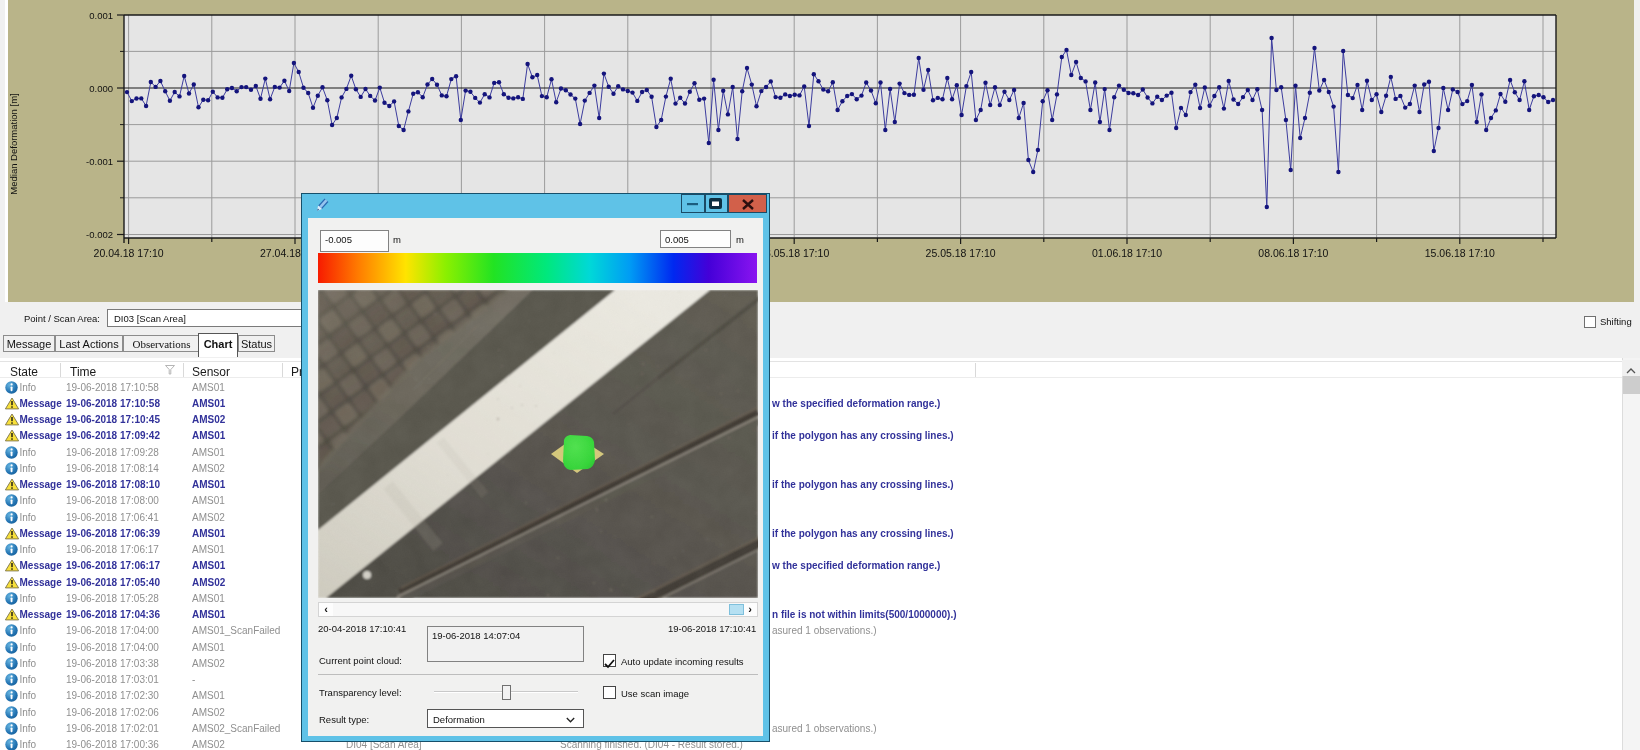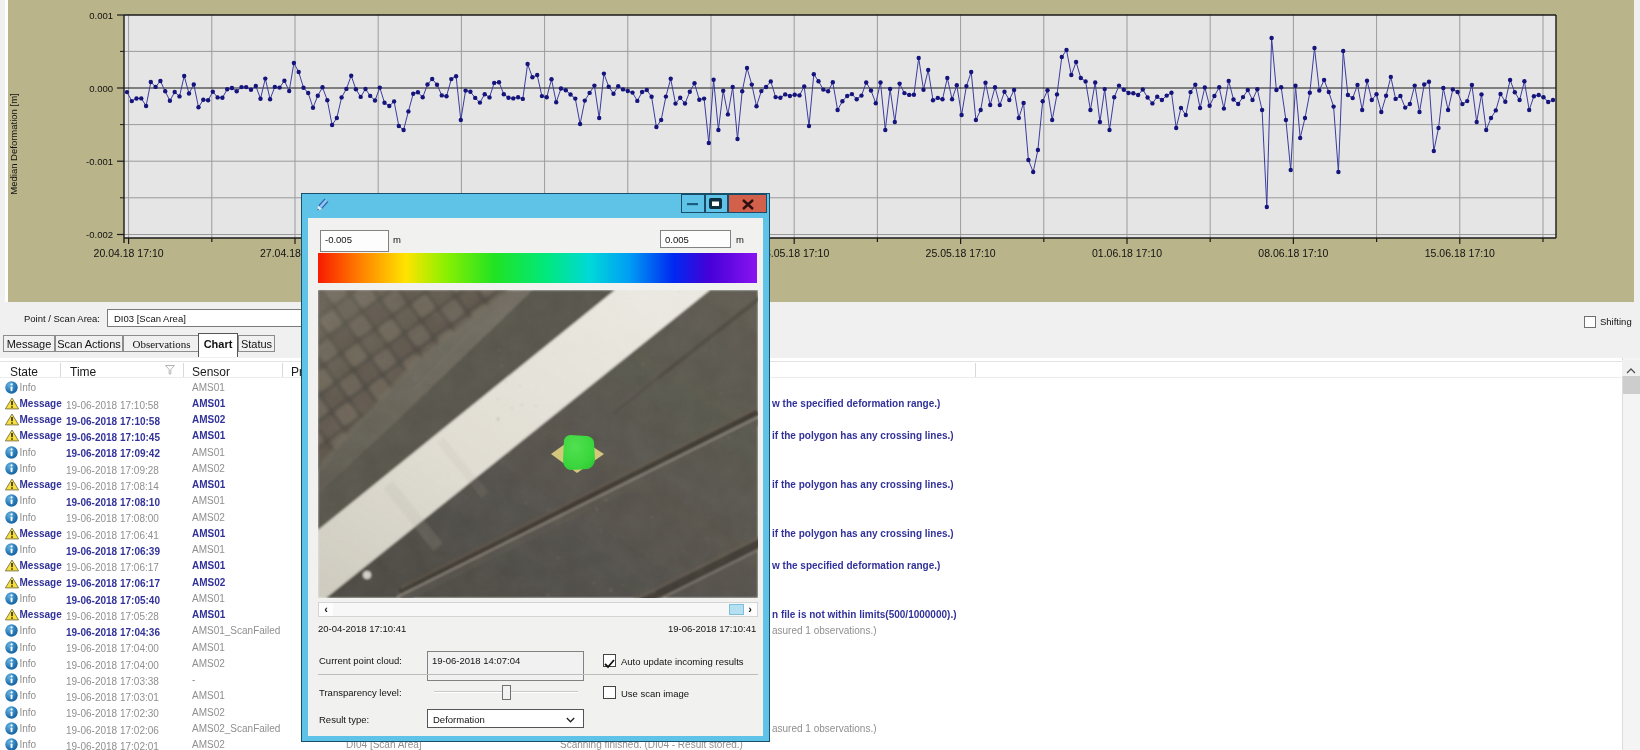--- a/index.html
+++ b/index.html
@@ -15,21 +15,21 @@
   font-size:11px; color:#111; text-align:center; padding-top:1.5px; }
 #tabsel { top:333px; height:23.5px; background:#fff; border:1px solid #555; border-bottom:none;
   font-weight:bold; z-index:3; padding-top:3.5px; }
 #tablebg { left:0; top:358px; width:1622px; height:392px; background:#fff; }
 #thead { left:0; top:361px; width:1622px; height:16.5px; background:#fff; border-top:1px solid #e3e3e3; border-bottom:1px solid #ececec; }
 #thead span { position:absolute; top:3px; font-size:12px; color:#1a1a1a; }
 #thead .sep { position:absolute; top:1px; width:1px; height:14px; background:#d9d9d9; }
 .trow { position:absolute; left:0; width:770px; height:16.25px; font-size:10px; }
 .trow .ric { position:absolute; left:5px; top:1px; }
 .trow .c1 { position:absolute; left:19.5px; top:2px; }
-.trow .c2 { position:absolute; left:66px; top:2px;margin-top:18px; }
+.trow .c2 { position:absolute; left:66px; top:2px; }
 .trow .c3 { position:absolute; left:192px; top:2px; }
 .ri { color:#8f8f8f; }
 .rm { color:#32329a; font-weight:600; }
 .frag { position:absolute; font-size:10px; white-space:nowrap; }
 #vsb { left:1622px; top:358px; width:18px; height:392px; background:#f4f4f4; border-left:1px solid #dcdcdc; }
 #vsbup { left:1622px; top:360px; width:18px; height:16px; background:#f0f0f0; text-align:center; }
 #vsbthumb { left:1623px; top:376px; width:17px; height:18px; background:#cdcdcd; }
 #dlg { left:301px; top:193px; width:469px; height:549px; background:#5fc2e7; border:1px solid #16506b; z-index:10; }
 #dlgtitle { position:absolute; left:0; top:0; width:100%; height:25px; font-size:13px; color:#12295e;
   text-align:center; padding-top:5px; }
@@ -423,21 +423,21 @@
       <circle cx="1543.5" cy="97.2" r="2.2"></circle>
       <circle cx="1548.2" cy="102.0" r="2.2"></circle>
       <circle cx="1553.0" cy="100.0" r="2.2"></circle>
     </g>
   </svg>
 <div class="abs" id="leftstrip"></div>
 <div class="abs" id="psl">Point / Scan Area:</div>
 <div class="abs" id="psc">DI03 [Scan Area]</div>
 <div class="abs" id="shift"><span class="cb"></span><span class="t">Shifting</span></div>
 <div class="tab" style="left:3px;width:52px;">Message</div>
-<div class="tab" style="left:55px;width:68px;">Scan Actions</div>
+<div class="tab" style="left:55px;width:68px;">Last Actions</div>
 <div class="tab" style="left:123px;width:77px;font-family:Liberation Serif, serif;">Observations</div>
 <div class="tab" id="tabsel" style="left:198px;width:40px;">Chart</div>
 <div class="tab" style="left:238px;width:37px;">Status</div>
 <div class="abs" id="tablebg"></div>
 <div class="abs" id="thead">
  <span style="left:10px">State</span>
     <span style="left:70px">Time</span>
  <svg width="10" height="10" style="position:absolute;left:165px;top:3px">
       <path d="M0.5,0.5 L9.5,0.5 L5.8,4.5 L5.8,9 L4.2,9 L4.2,4.5 Z" fill="none" stroke="#b5b5b5"></path>
     </svg>
@@ -991,21 +991,21 @@
           <rect width="440" height="308" filter="url(#grain)" opacity="0.07"></rect>
 </svg></div>
   <div id="hsb">
    <div class="harr" style="left:0">‹</div>
    <div class="harr" style="right:0">›</div>
    <div id="hthumb"></div>
   </div>
   <div class="lbl" style="left:10px;top:405px">20-04-2018 17:10:41</div>
   <div class="lbl" style="left:360px;top:405px">19-06-2018 17:10:41</div>
   <div class="lbl" style="left:11px;top:437px">Current point cloud:</div>
-  <div class="tbx" style="left:119px;top:433px;width:157px;height:30px;background:#f1f1f1">19-06-2018 14:07:04</div>
+  <div class="tbx" style="left:119px;top:408px;width:157px;height:36px;background:#f1f1f1">19-06-2018 14:07:04</div>
   <div class="cbx" style="left:295px;top:436px"><svg width="11" height="10">
           <path d="M1,5 L4,8 L10,1" fill="none" stroke="#111" stroke-width="1.8"></path>
         </svg></div>
   <div class="lbl" style="left:313px;top:438px">Auto update incoming results</div>
   <div id="sep1"></div>
   <div class="lbl" style="left:11px;top:469px">Transparency level:</div>
   <div style="position:absolute;left:126px;top:473px;width:144px;height:2px;background:#c9c9c9;border-bottom:1px solid #fff"></div>
   <div style="position:absolute;left:194px;top:467px;width:9px;height:15px;background:#f2f2f2;border:1px solid #707070"></div>
   <div class="cbx" style="left:295px;top:468px"></div>
   <div class="lbl" style="left:313px;top:470px">Use scan image</div>

